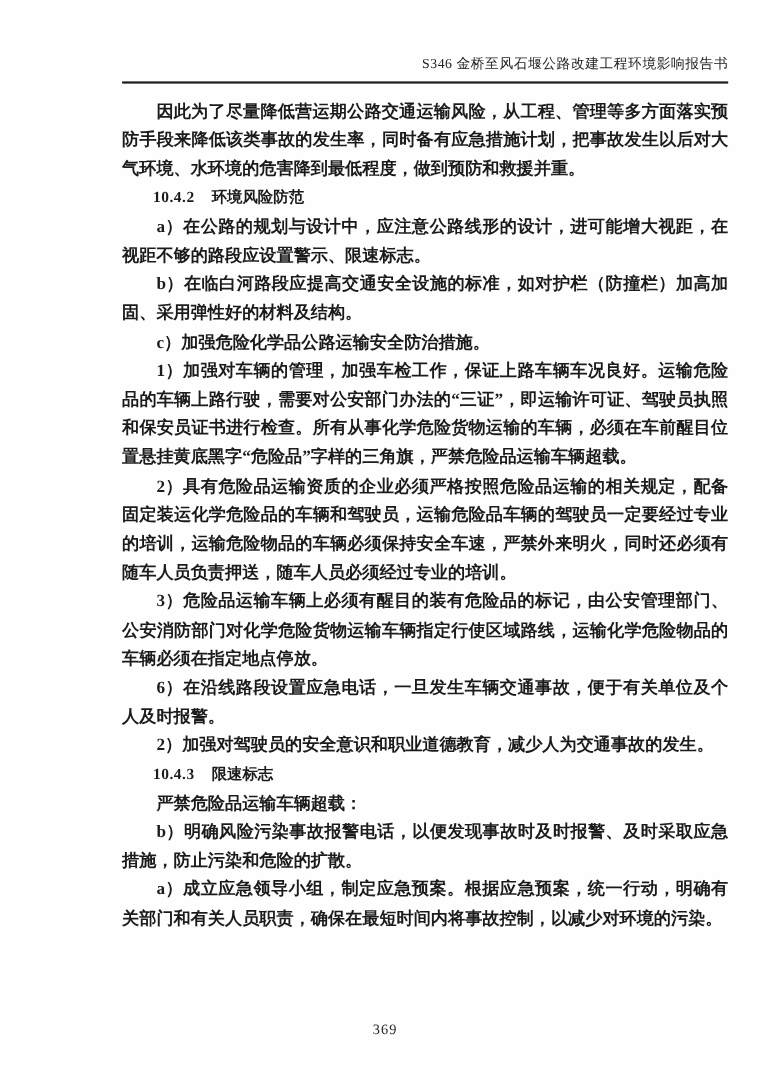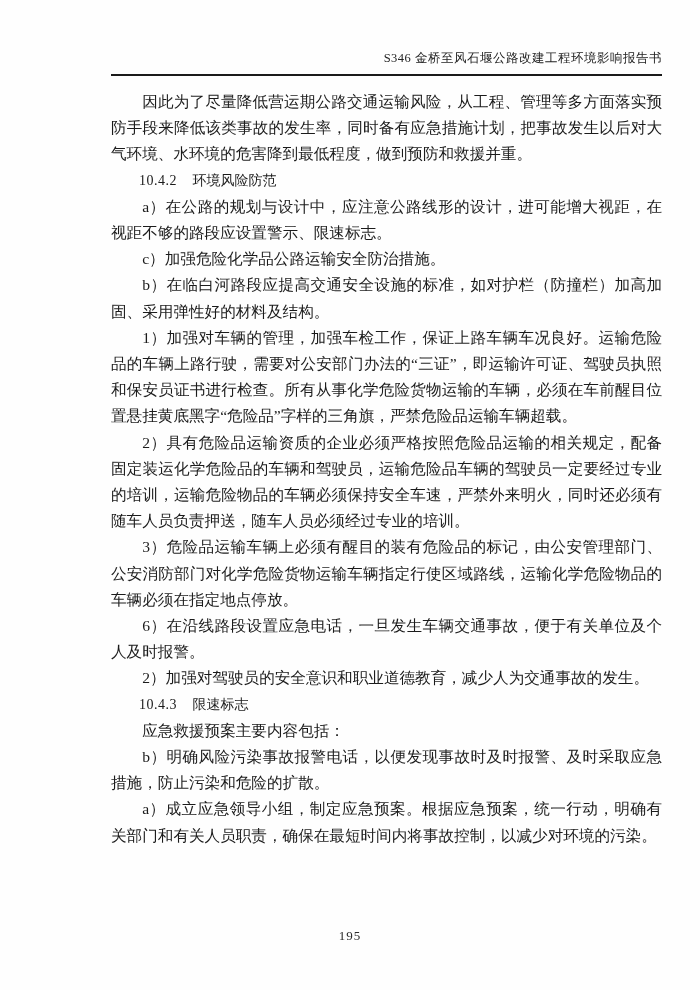--- a/index.html
+++ b/index.html
@@ -40,20 +40,21 @@
   .body-text {
     margin-top: 13px;
     font-size: 15.6px;
     line-height: 26.2px;
     text-align: justify;
     color: #1b1b1b;
   }
   .body-text p {
     margin: 0;
     text-indent: 2em;
+    font-weight: bold;
   }
   .section-heading {
     margin: 0;
     text-indent: 0;
     font-size: 14px;
     font-weight: normal;
     line-height: 26.2px;
   }
   .section-heading .h-num {
     letter-spacing: 0.5px;
@@ -84,31 +85,31 @@
     <div class="running-head">S346 金桥至风石堰公路改建工程环境影响报告书</div>
     <hr class="head-rule">
 
     <div class="body-text">
 
       <p>因此为了尽量降低营运期公路交通运输风险，从工程、管理等多方面落实预防手段来降低该类事故的发生率，同时备有应急措施计划，把事故发生以后对大气环境、水环境的危害降到最低程度，做到预防和救援并重。</p>
 
       <p class="section-heading"><span class="h-num">10.4.2</span><span class="h-title">环境风险防范</span></p>
 
       <p>a）在公路的规划与设计中，应注意公路线形的设计，进可能增大视距，在视距不够的路段应设置警示、限速标志。</p>
+      <p>b）在临白河路段应提高交通安全设施的标准，如对护栏（防撞栏）加高加固、采用弹性好的材料及结构。</p>
       <p>c）加强危险化学品公路运输安全防治措施。</p>
-      <p>b）在临白河路段应提高交通安全设施的标准，如对护栏（防撞栏）加高加固、采用弹性好的材料及结构。</p>
       <p>1）加强对车辆的管理，加强车检工作，保证上路车辆车况良好。运输危险品的车辆上路行驶，需要对公安部门办法的“三证”，即运输许可证、驾驶员执照和保安员证书进行检查。所有从事化学危险货物运输的车辆，必须在车前醒目位置悬挂黄底黑字“危险品”字样的三角旗，严禁危险品运输车辆超载。</p>
       <p>2）具有危险品运输资质的企业必须严格按照危险品运输的相关规定，配备固定装运化学危险品的车辆和驾驶员，运输危险品车辆的驾驶员一定要经过专业的培训，运输危险物品的车辆必须保持安全车速，严禁外来明火，同时还必须有随车人员负责押送，随车人员必须经过专业的培训。</p>
       <p>3）危险品运输车辆上必须有醒目的装有危险品的标记，由公安管理部门、公安消防部门对化学危险货物运输车辆指定行使区域路线，运输化学危险物品的车辆必须在指定地点停放。</p>
       <p>6）在沿线路段设置应急电话，一旦发生车辆交通事故，便于有关单位及个人及时报警。</p>
       <p>2）加强对驾驶员的安全意识和职业道德教育，减少人为交通事故的发生。</p>
 
       <p class="section-heading heading-extra-space"><span class="h-num">10.4.3</span><span class="h-title">限速标志</span></p>
 
-      <p>应急救援预案主要内容包括：</p>
+      <p>严禁危险品运输车辆超载：</p>
       <p>b）明确风险污染事故报警电话，以便发现事故时及时报警、及时采取应急措施，防止污染和危险的扩散。</p>
       <p>a）成立应急领导小组，制定应急预案。根据应急预案，统一行动，明确有关部门和有关人员职责，确保在最短时间内将事故控制，以减少对环境的污染。</p>
 
     </div>
   </div>
 
-  <div class="page-footer">195</div>
+  <div class="page-footer">369</div>
 </div>
 
 </body></html>

